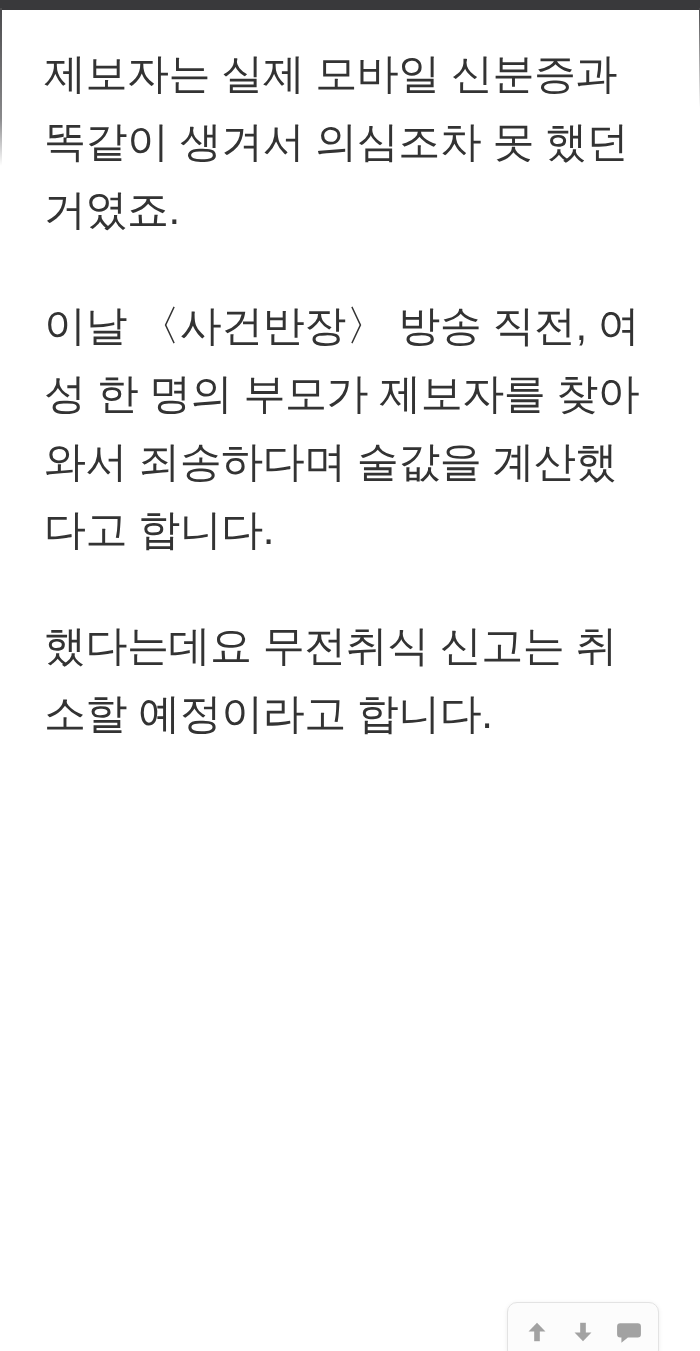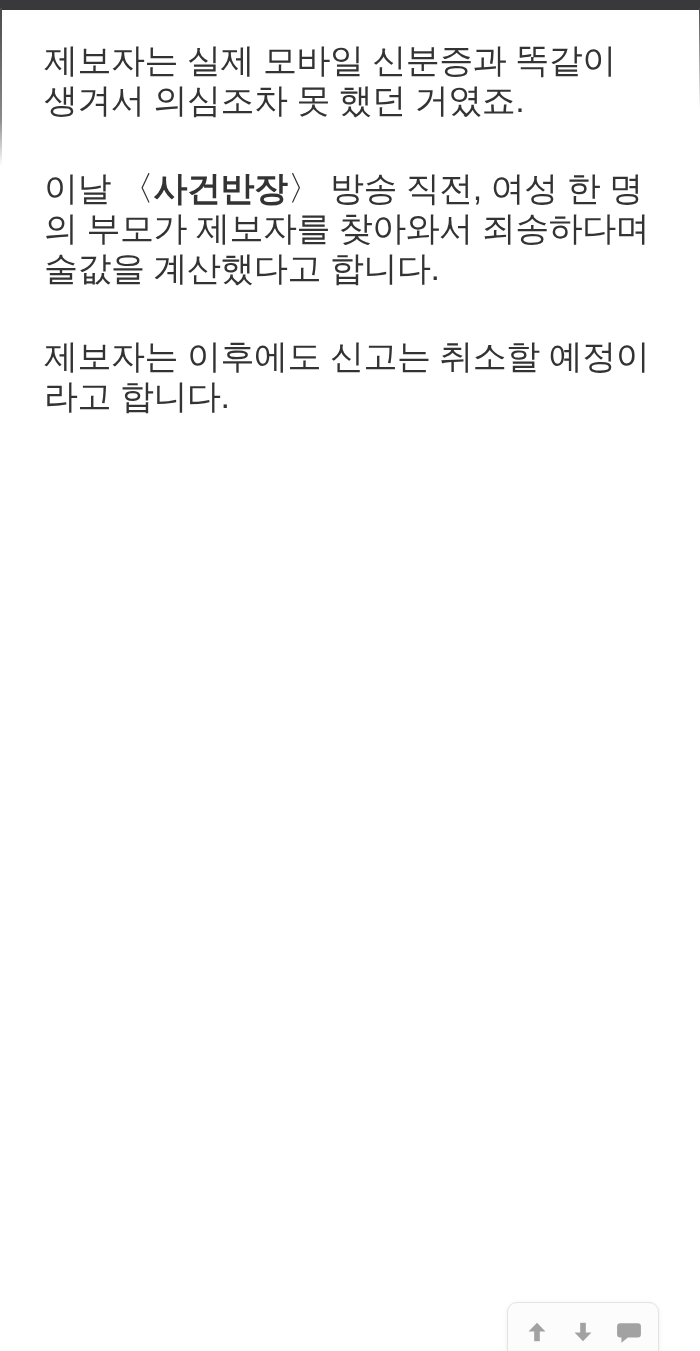--- a/index.html
+++ b/index.html
@@ -33,29 +33,29 @@
     position:absolute;top:8px;right:0;
     width:1px;height:100px;
     background:linear-gradient(#4a4a4c,rgba(160,160,160,0));
   }
   .article{
     position:absolute;top:10px;left:0;
     width:700px;
     padding:30px 42px 0 44px;
   }
   .para{
-    font-size:34px;
-    line-height:40px;
+    font-size:42px;
+    line-height:68px;
     color:var(--text);
     letter-spacing:-0.5px;
     word-break:break-all;
     margin-top:48px;
   }
   .para:first-child{margin-top:0;}
-  .para .bold{font-weight:700;}
+  .para .bold{font-weight:400;}
   .float-toolbar{
     position:absolute;
     left:507px;top:1302px;
     width:152px;height:58px;
     background:var(--tb-bg);
     border:1px solid var(--tb-border);
     border-radius:10px;
     box-shadow:0 1px 5px rgba(0,0,0,0.07);
     display:flex;
     align-items:flex-start;
@@ -74,21 +74,21 @@
 </head>
 <body>
 
 <div class="top-bar"></div>
 <div class="edge-line-left"></div>
 <div class="edge-line-right"></div>
 
 <div class="article">
     <p class="para"><span>제보자는 실제 모바일 신분증과 똑같이 생겨서 의심조차 못 했던 거였죠.</span></p>
     <p class="para"><span>이날 〈</span><span class="bold">사건반장</span><span>〉 방송 직전, 여성 한 명의 부모가 제보자를 찾아와서 죄송하다며 술값을 계산했다고 합니다.</span></p>
-    <p class="para"><span>제보자는 이후에도 신고는 취소할 예정이라고 합니다.</span></p>
+    <p class="para"><span>했다는데요 무전취식 신고는 취소할 예정이라고 합니다.</span></p>
   </div>
 
 <div class="float-toolbar">
   <button class="tb-btn" title="">
     <span>
       <svg width="26" height="26" viewBox="0 0 24 24" fill="currentColor" xmlns="http://www.w3.org/2000/svg">
         <polygon points="12,3.5 4.2,11.5 19.8,11.5"></polygon>
         <rect x="9.4" y="10.5" width="5.2" height="10"></rect>
       </svg>
     </span>

